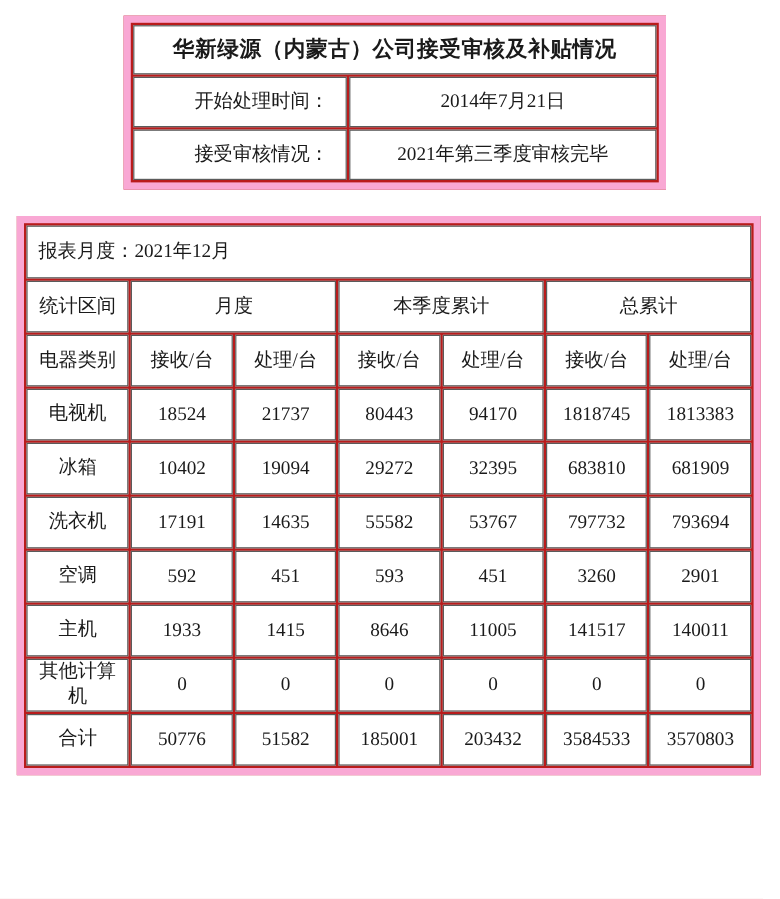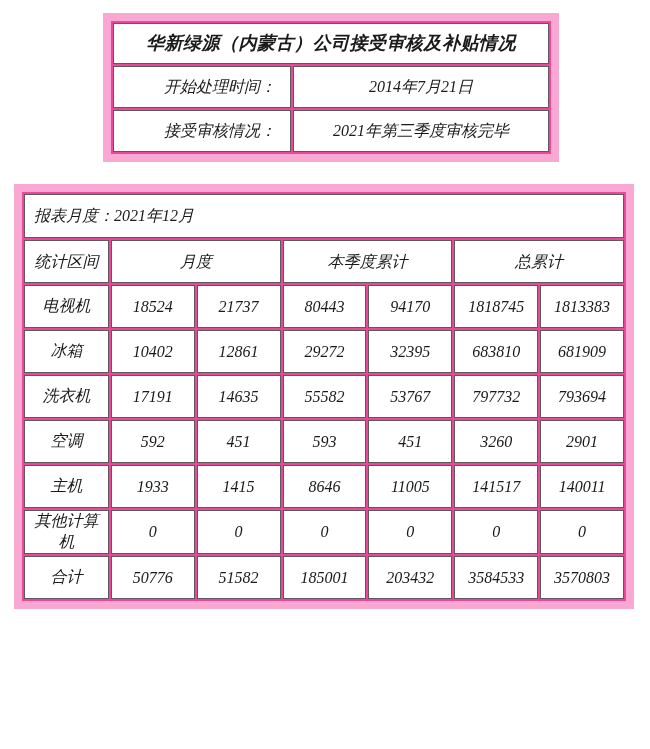--- a/index.html
+++ b/index.html
@@ -8,24 +8,23 @@
     background: #ffffff;
     width: 650px;
     height: 749px;
     overflow: hidden;
     font-family: "Liberation Serif", "DejaVu Serif", serif;
     color: #1a1a1a;
   }
   table.grid {
     border-collapse: separate;
     border-spacing: 2px;
-    border: 8px solid #f9a8d4;
-    background: #ec4899;
+    border: 6px solid #f9a8d4;
+    background: #b91c1c;
     table-layout: fixed;
-    font-style: italic;
   }
   table.grid td {
     border: 1px solid #5b5b5b;
     text-align: center;
     vertical-align: middle;
     font-size: 16px;
     font-weight: normal;
     padding: 0;
     line-height: 1.45;
     background: #ffffff;
@@ -102,32 +101,41 @@
       <tr>
     <td class="period-cell" colspan="7">报表月度：2021年12月</td>
   </tr>
   <tr>
     <td>统计区间</td>
     <td colspan="2">月度</td>
     <td colspan="2">本季度累计</td>
     <td colspan="2">总累计</td>
   </tr>
   <tr>
+    <td>电器类别</td>
+    <td>接收/台</td>
+    <td>处理/台</td>
+    <td>接收/台</td>
+    <td>处理/台</td>
+    <td>接收/台</td>
+    <td>处理/台</td>
+  </tr>
+  <tr>
     <td class="cat-cell">电视机</td>
     <td>18524</td>
     <td>21737</td>
     <td>80443</td>
     <td>94170</td>
     <td>1818745</td>
     <td>1813383</td>
   </tr>
   <tr>
     <td class="cat-cell">冰箱</td>
     <td>10402</td>
-    <td>12861</td>
+    <td>19094</td>
     <td>29272</td>
     <td>32395</td>
     <td>683810</td>
     <td>681909</td>
   </tr>
   <tr>
     <td class="cat-cell">洗衣机</td>
     <td>17191</td>
     <td>14635</td>
     <td>55582</td>

